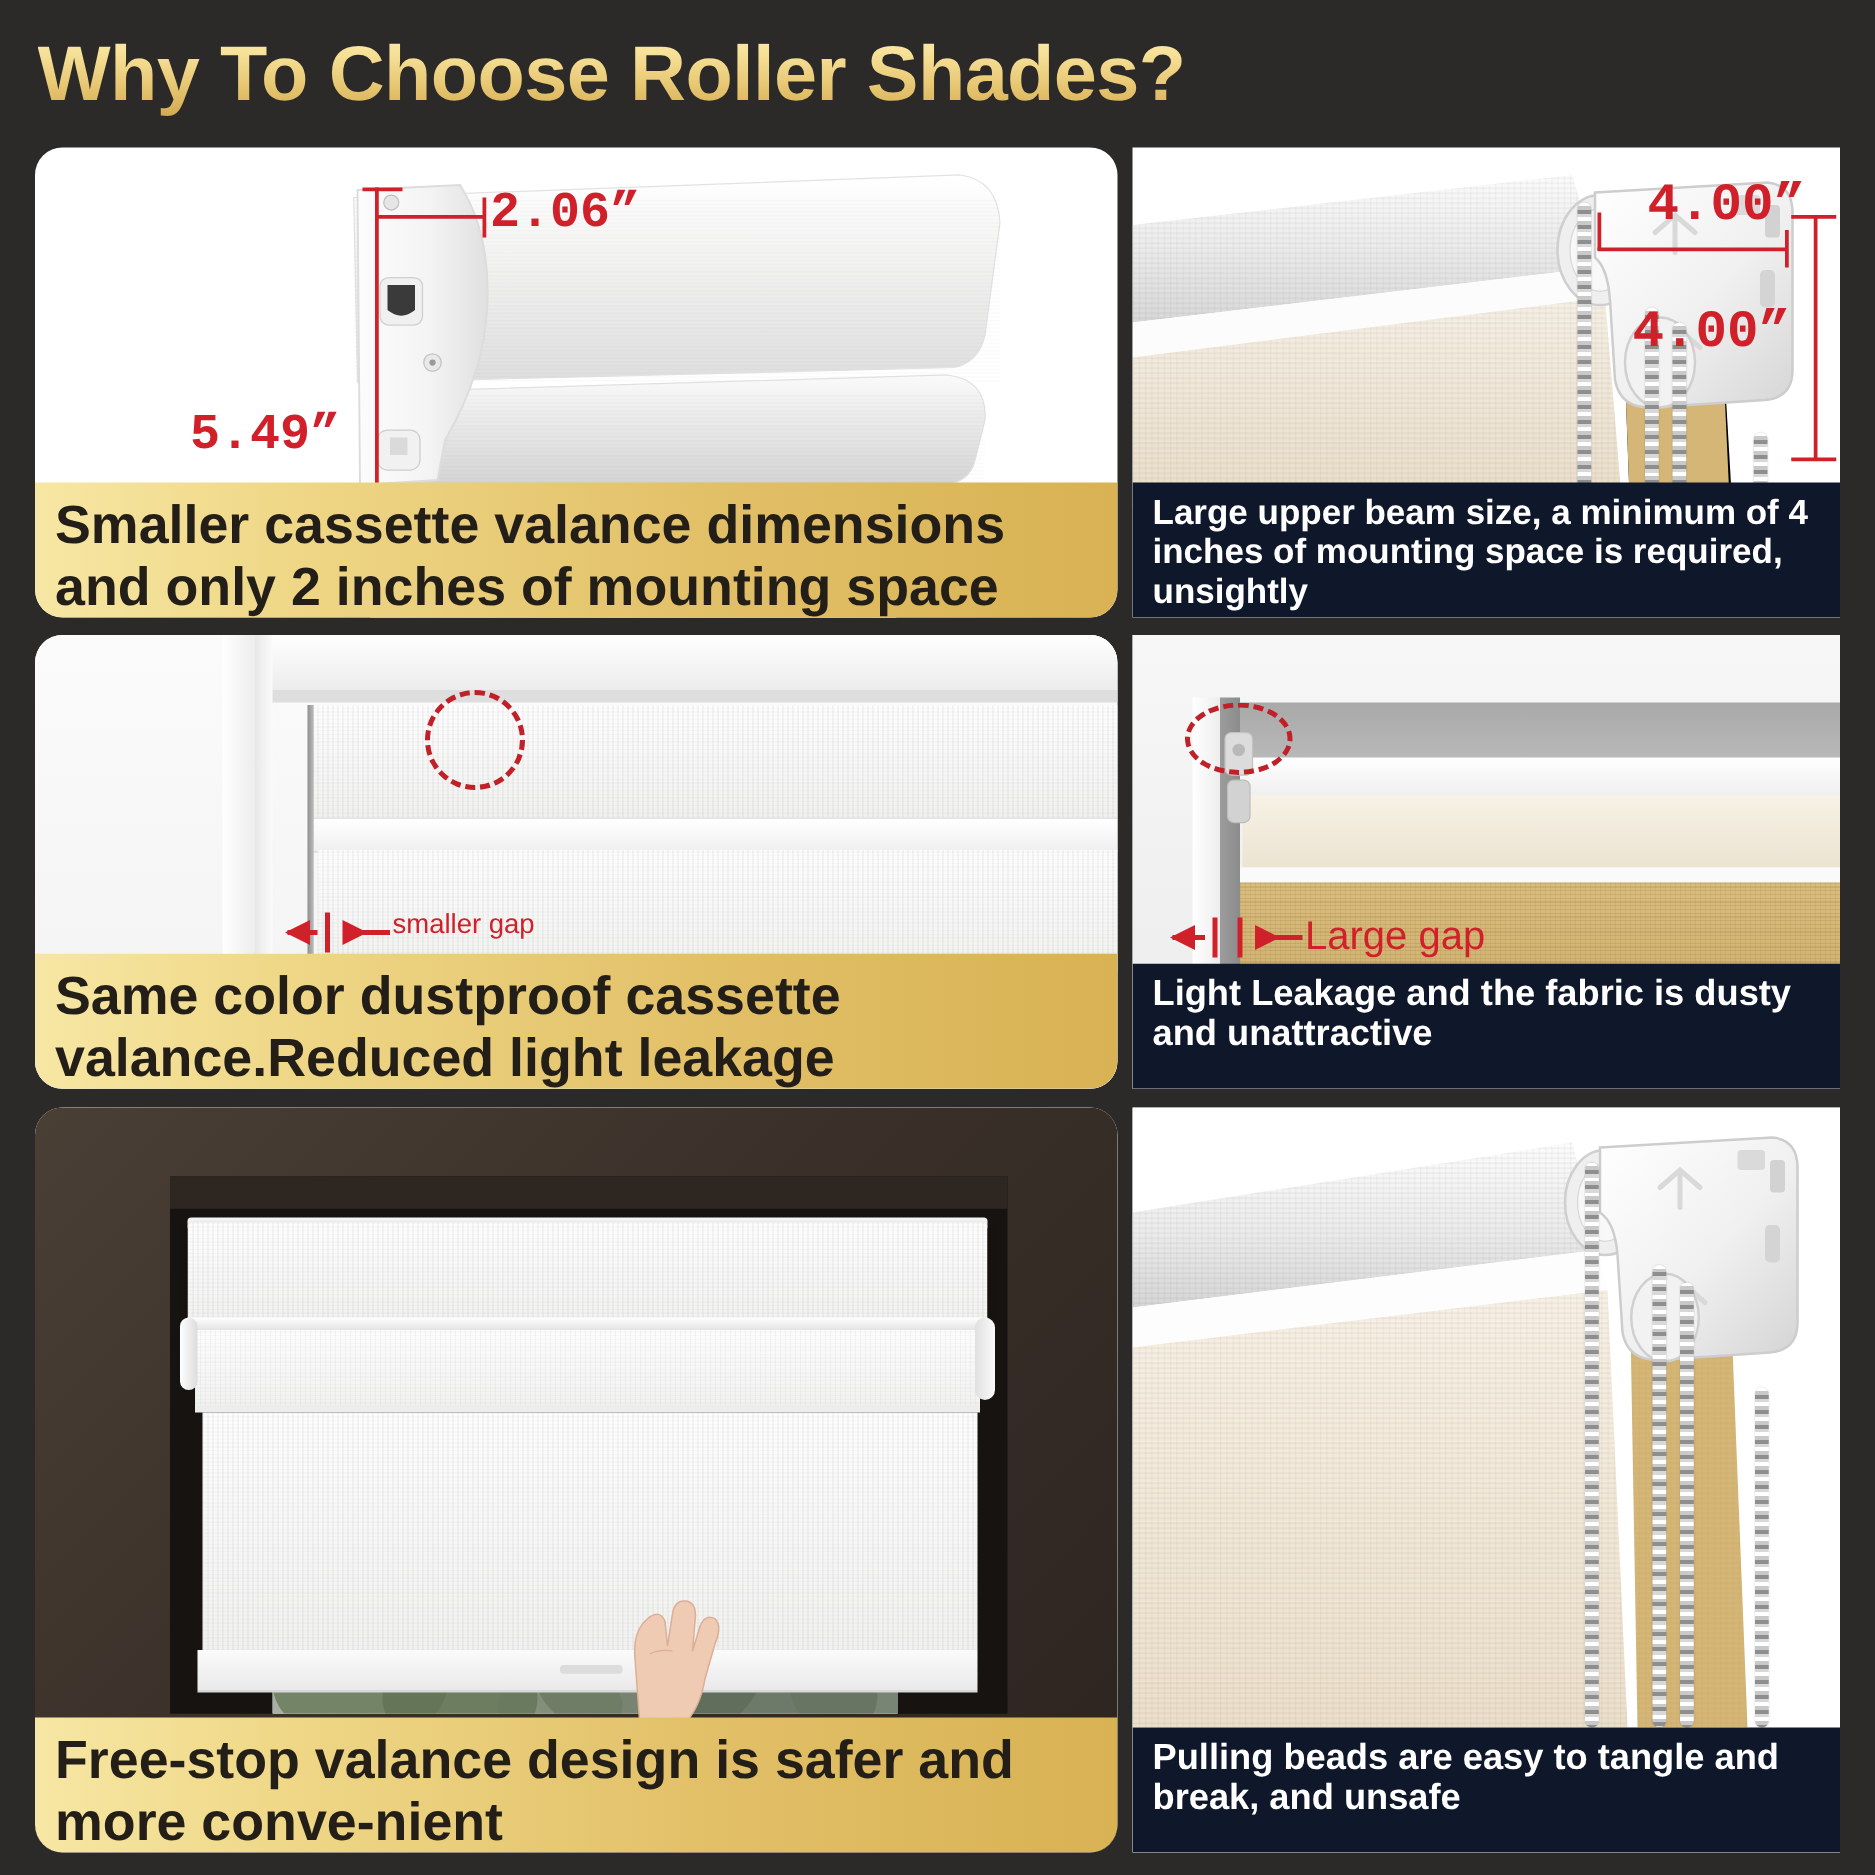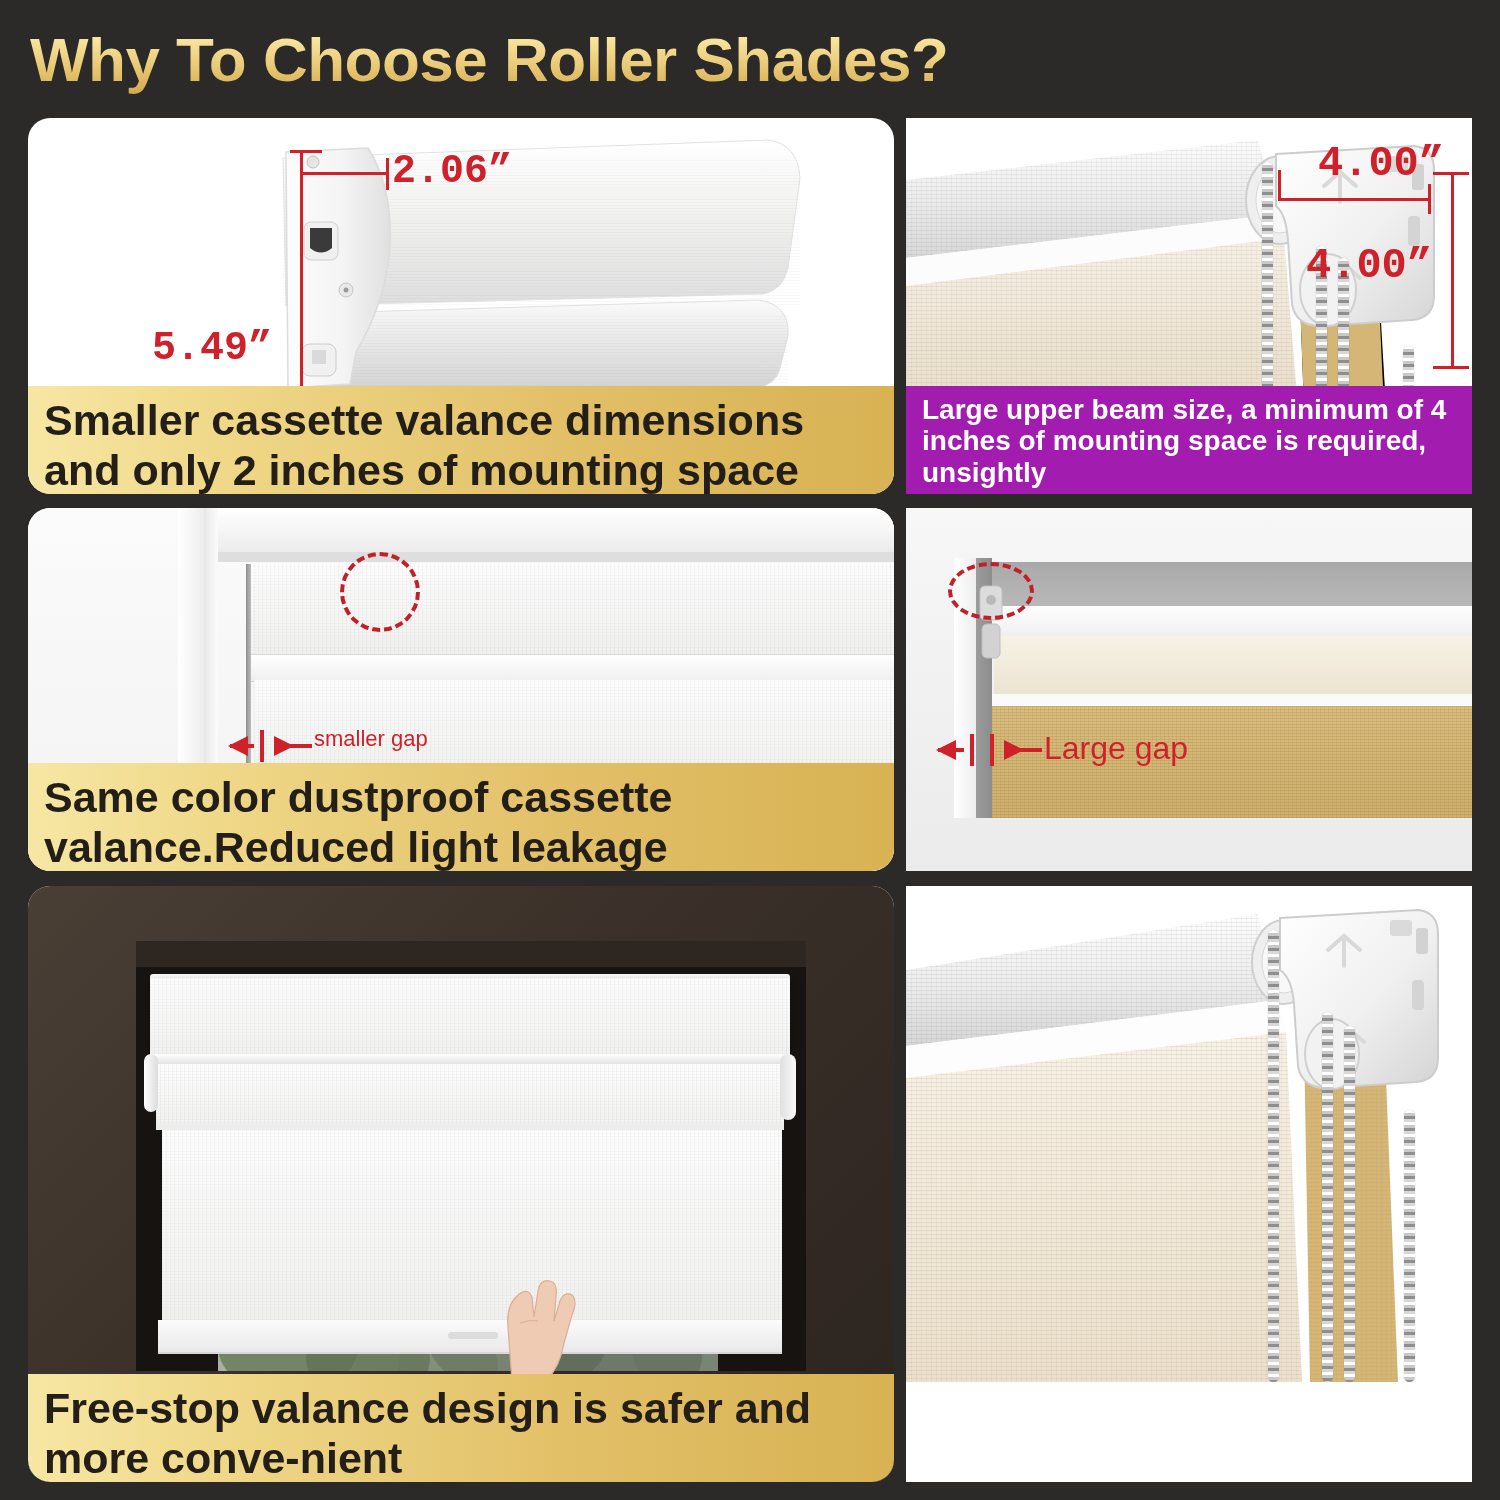--- a/index.html
+++ b/index.html
@@ -73,21 +73,21 @@
     background: linear-gradient(90deg, #f7e7a4 0%, #efd888 22%, #e2c068 62%, #d8b253 100%);
     color: #231f18;
     font-size: 43px;
     line-height: 1.16;
     height: 108px;
     border-bottom-left-radius: 22px;
     border-bottom-right-radius: 22px;
   }
   .cap-gold .txt { display:block; }
   .cap-gray {
-    background: #a21caf;
+    background: #0f172a;
     color: #ffffff;
     font-size: 29px;
     line-height: 1.12;
     height: 100px;
     padding-top: 8px;
   }
   .cap-gray.tall { height: 108px; font-size: 28px; }
 
   
   .art { position:absolute; left:0; top:0; width:100%; height:100%; }
@@ -355,20 +355,23 @@
       </svg>
       <div class="redline" style="left:64px;top:226px;width:4px;height:32px;"></div>
       <div class="redline" style="left:84px;top:226px;width:4px;height:32px;"></div>
       <svg width="22" height="22" style="position:absolute;left:96px;top:231px;z-index:30;">
         <polygon points="22,11 2,1 2,21" fill="#d0212b"></polygon>
       </svg>
       <div class="redline" style="left:114px;top:240px;width:22px;height:4px;"></div>
       <div class="gaplabel" style="left:138px;top:222px;font-size:32px;">Large gap</div>
     </div>
 
+    <div class="cap cap-gray">
+      <span>Light Leakage and the fabric is dusty and unattractive</span>
+    </div>
   </div>
 
   <div class="panel left r3 cL">
     <div class="art">
 
       <div style="position:absolute;inset:0;background:linear-gradient(135deg,#4a3f35 0%,#3a3029 45%,#2c2420 100%);"></div>
 
       <div style="position:absolute;left:108px;top:55px;width:670px;height:430px;background:#171310;"></div>
 
       <div style="position:absolute;left:108px;top:55px;width:670px;height:26px;background:#2e2620;"></div>
@@ -463,15 +466,18 @@
         <path d="M86 146 l16 -14 l16 14 M102 132 l0 30" stroke="#d9d9d9" stroke-width="4" fill="none" stroke-linecap="round"></path>
         <ellipse cx="86" cy="158" rx="27" ry="35" fill="#f2f2f2" stroke="#d0d0d0" stroke-width="2"></ellipse>
       </svg>
 
       <div class="chain" style="left:362px;top:44px;height:452px;"></div>
       <div class="chain" style="left:416px;top:126px;height:370px;"></div>
       <div class="chain" style="left:438px;top:140px;height:356px;"></div>
       <div class="chain" style="left:498px;top:224px;height:272px;"></div>
     </div>
 
+    <div class="cap cap-gray">
+      <span>Pulling beads are easy to tangle and break, and unsafe</span>
+    </div>
   </div>
 
 </div>
 
 </body></html>

